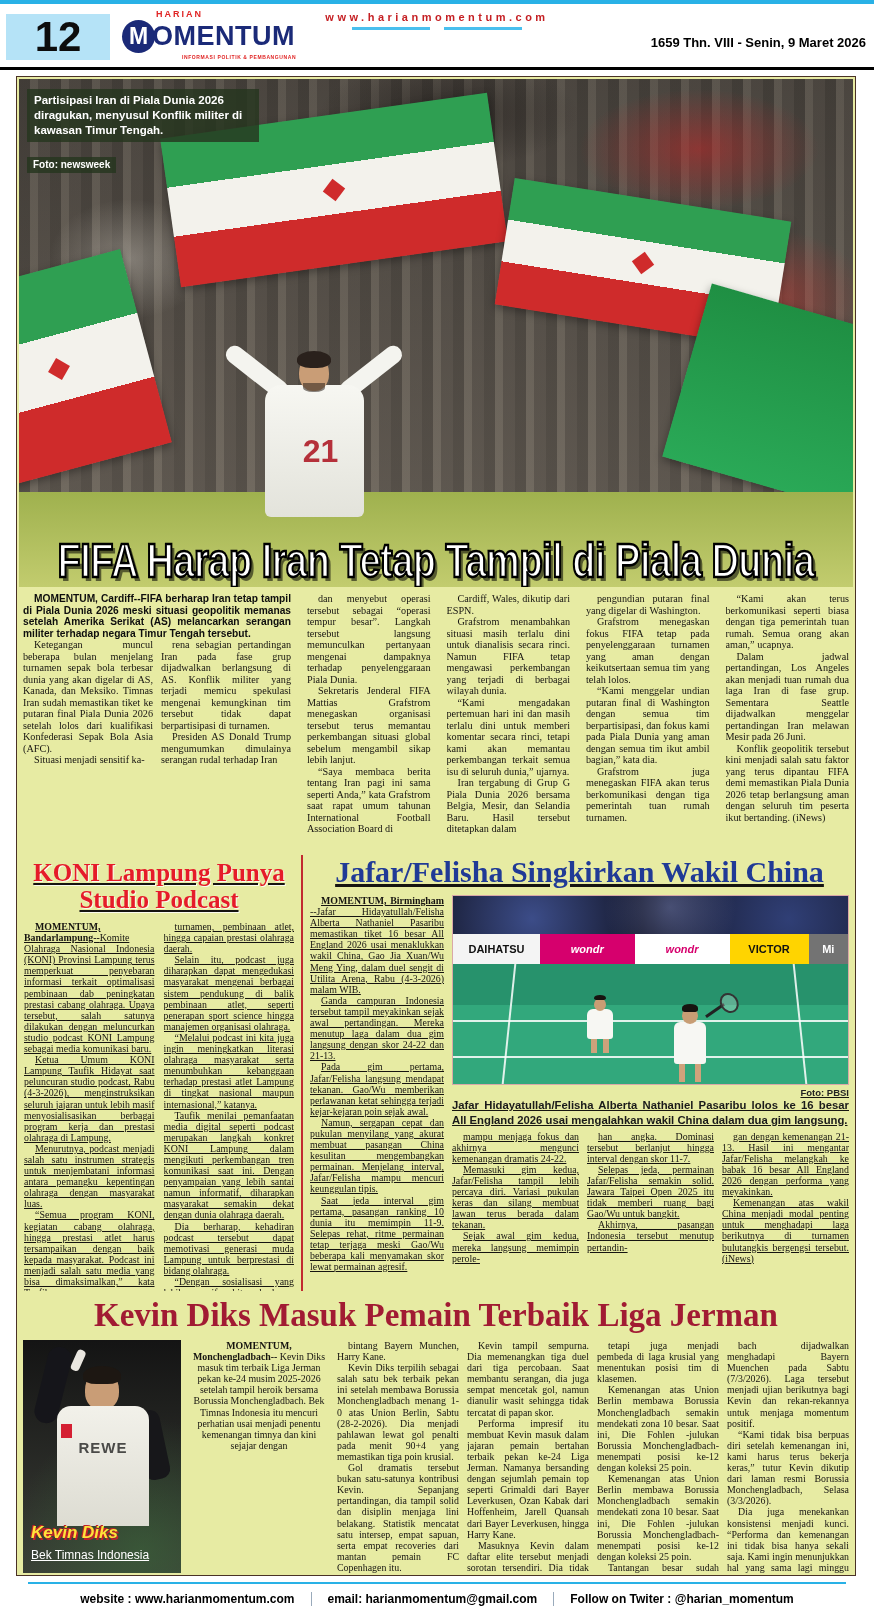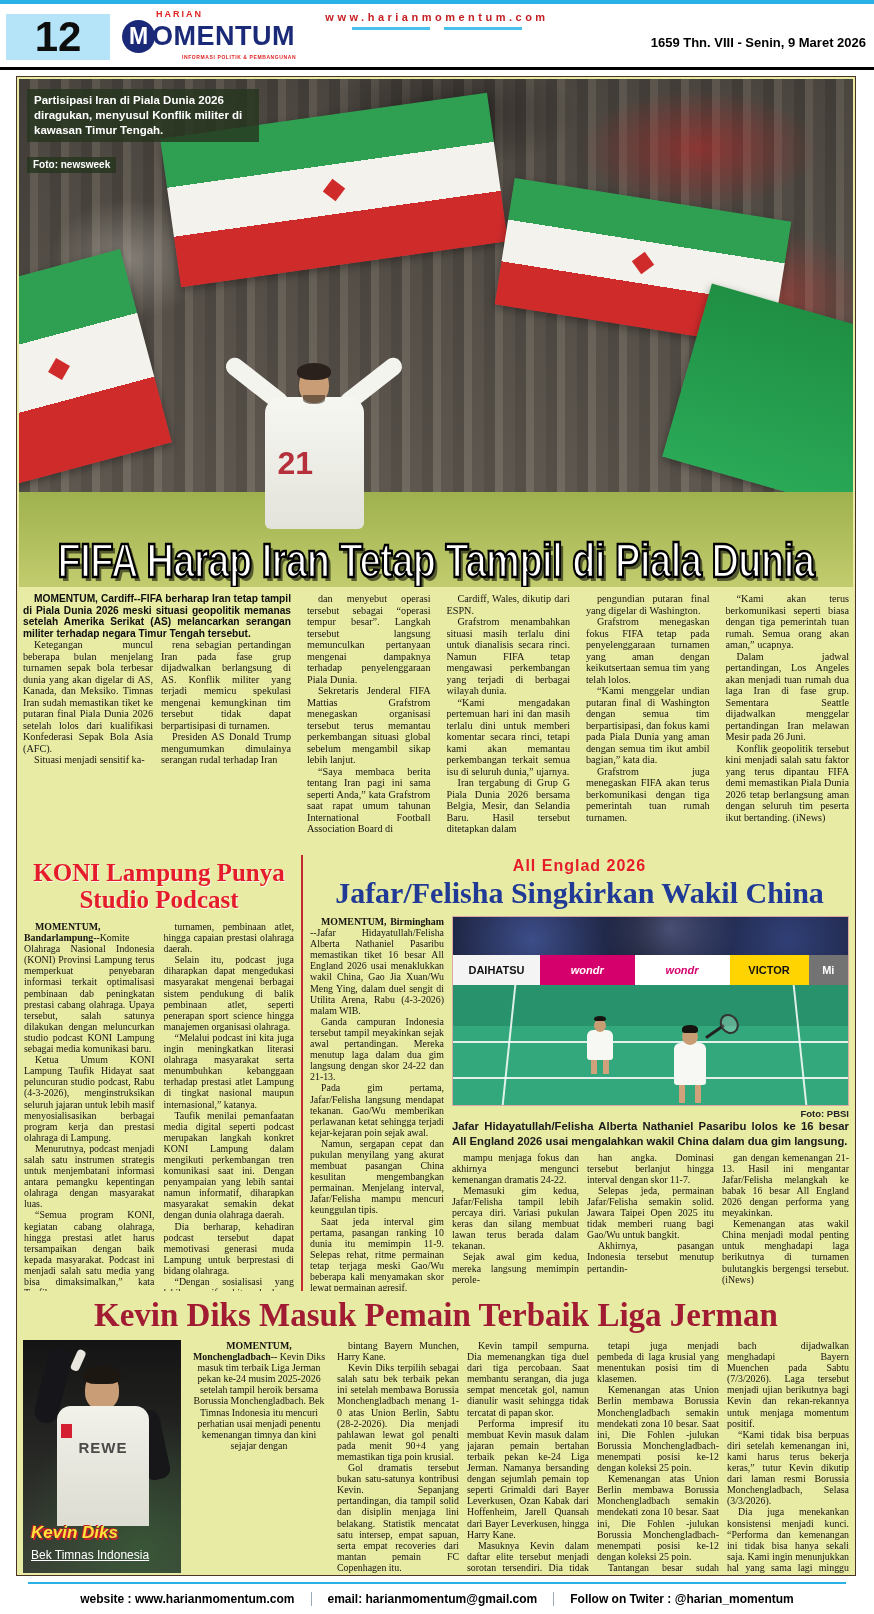--- a/index.html
+++ b/index.html
@@ -52,43 +52,43 @@
               background:linear-gradient(180deg,#1f8f43,#2aa957);box-shadow:0 3px 8px rgba(0,0,0,.35);}
   .iplayer{position:absolute;width:120px;z-index:3;}
   .p1{left:235px;bottom:58px;}
   .p2{left:520px;bottom:66px;}
   .ip-arm{position:absolute;width:74px;height:18px;background:#f4f4ef;border-radius:9px;top:8px;}
   .ip-arm.l{left:-34px;transform:rotate(38deg);}
   .ip-arm.r{right:-34px;transform:rotate(-38deg);}
   .ip-head{margin:0 auto;width:30px;height:36px;background:#c99d76;border-radius:50% 50% 46% 46%;position:relative;z-index:2;}
   .ip-head::before{content:"";position:absolute;top:-4px;left:-2px;right:-2px;height:17px;background:#2a211c;border-radius:50% 50% 40% 40%;}
   .ip-head::after{content:"";position:absolute;bottom:-1px;left:4px;right:4px;height:9px;background:rgba(42,33,28,.55);border-radius:0 0 45% 45%;}
-  .ip-body{width:86px;height:132px;margin:-6px auto 0;position:relative;z-index:1;
+  .ip-body{width:86px;height:132px;margin:-6px auto 12px;position:relative;z-index:1;
            background:linear-gradient(180deg,#f7f7f2,#e3e3db);border-radius:16px 16px 6px 6px;
-           display:flex;align-items:center;padding-left:13px;}
+           display:flex;align-items:center;justify-content:center;padding-left:13px;}
   .ip-num{font:bold 32px/1 "Liberation Sans",sans-serif;color:#b5303a;}
   .iran-cap{position:absolute;left:8px;top:10px;width:218px;z-index:5;background:rgba(38,54,30,.82);
             color:#fff;font:bold 11.5px/1.3 "Liberation Sans",sans-serif;padding:4px 7px;}
   .iran-credit{position:absolute;left:8px;top:78px;z-index:5;background:rgba(38,54,30,.82);
             color:#fff;font:bold 10px/1 "Liberation Sans",sans-serif;padding:3px 6px;}
   .fifa-headline{position:absolute;left:0;right:0;bottom:2px;z-index:6;text-align:center;white-space:nowrap;
             font:bold 38px/1 "Liberation Sans",sans-serif;color:#fff;letter-spacing:-.5px;
             -webkit-text-stroke:2px #000;text-shadow:3px 3px 0 rgba(0,0,0,.55);
             transform:scaleY(1.28);transform-origin:center bottom;}
   
   .cols p{margin:0;text-indent:11px;text-align:justify;font-size:10.2px;line-height:1.13;}
   .plist{display:contents;}
   .col{flex:1;overflow:hidden;}
   
   .fifa-text{position:absolute;left:6px;top:516px;width:826px;height:254px;display:flex;gap:16px;overflow:hidden;}
   .leadcol{width:268px;flex:none;display:flex;flex-direction:column;}
   .lead{font:bold 13.2px/1.2 "Liberation Sans",sans-serif;text-align:justify;margin:1px 0 7px;color:#0d0d0d;}
   .two-cols{flex:1;display:flex;gap:8px;overflow:hidden;}
   
-  .lower{position:absolute;left:6px;top:776px;width:826px;height:438px;display:flex;}
+  .lower{position:absolute;left:6px;top:776px;width:826px;height:438px;display:flex;text-decoration:underline;}
   .koni{width:272px;flex:none;display:flex;flex-direction:column;}
   .koni-h{font:bold 25px/1.08 "Liberation Serif",serif;color:#e51c29;text-align:center;margin:6px 4px 8px;
           text-shadow:1px 1px 0 rgba(255,255,255,.8);}
   .koni .two-cols{padding:0 1px;gap:9px;}
   .koni p,.alleng p,.kevin p{font-size:9.9px;line-height:1.12;}
   .vdivider{width:2px;background:#c22a30;margin:2px 7px 0 6px;flex:none;}
   .alleng{flex:1;display:flex;flex-direction:column;min-width:0;}
   .kicker{font:bold 16px/1 "Liberation Sans",sans-serif;color:#e51c29;text-align:center;margin-top:5px;letter-spacing:1px;}
   .ae-h{font:bold 30px/1 "Liberation Serif",serif;color:#203a96;text-align:center;margin:4px 0 8px;}
   .ae-body{flex:1;display:flex;gap:8px;overflow:hidden;min-height:0;}
@@ -237,21 +237,20 @@
             <p><b>MOMENTUM, Bandarlampung--</b><span>Komite Olahraga Nasional Indonesia (KONI) Provinsi Lampung terus memperkuat penyebaran informasi terkait optimalisasi pembinaan dab peningkatan prestasi cabang olahraga. Upaya tersebut, salah satunya dilakukan dengan meluncurkan studio podcast KONI Lampung sebagai media komunikasi baru.</span></p>
             <div class="plist"><p>Ketua Umum KONI Lampung Taufik Hidayat saat peluncuran studio podcast, Rabu (4-3-2026), menginstruksikan seluruh jajaran untuk lebih masif menyosialisasikan berbagai program kerja dan prestasi olahraga di Lampung.</p><p>Menurutnya, podcast menjadi salah satu instrumen strategis untuk menjembatani informasi antara pemangku kepentingan olahraga dengan masyarakat luas.</p><p>“Semua program KONI, kegiatan cabang olahraga, hingga prestasi atlet harus tersampaikan dengan baik kepada masyarakat. Podcast ini menjadi salah satu media yang bisa dimaksimalkan,” kata Taufik.</p></div>
           </div>
           <div class="col"><div class="plist"><p>turnamen, pembinaan atlet, hingga capaian prestasi olahraga daerah.</p><p>Selain itu, podcast juga diharapkan dapat mengedukasi masyarakat mengenai berbagai sistem pendukung di balik pembinaan atlet, seperti penerapan sport science hingga manajemen organisasi olahraga.</p><p>“Melalui podcast ini kita juga ingin meningkatkan literasi olahraga masyarakat serta menumbuhkan kebanggaan terhadap prestasi atlet Lampung di tingkat nasional maupun internasional,” katanya.</p><p>Taufik menilai pemanfaatan media digital seperti podcast merupakan langkah konkret KONI Lampung dalam mengikuti perkembangan tren komunikasi saat ini. Dengan penyampaian yang lebih santai namun informatif, diharapkan masyarakat semakin dekat dengan dunia olahraga daerah.</p><p>Dia berharap, kehadiran podcast tersebut dapat memotivasi generasi muda Lampung untuk berprestasi di bidang olahraga.</p><p>“Dengan sosialisasi yang lebih masif, kita berharap dukungan masyarakat terhadap kemajuan olahraga Lampung semakin kuat,” terangnya. (red)</p></div></div>
         </div>
       </div>
 
       <div class="vdivider"></div>
 
       <div class="alleng">
-        <div class="kicker">All Englad 2026</div>
         <div class="ae-h">Jafar/Felisha Singkirkan Wakil China</div>
         <div class="ae-body">
           <div class="ae-col1">
             <p><b>MOMENTUM, Birmingham </b><span>--Jafar Hidayatullah/Felisha Alberta Nathaniel Pasaribu memastikan tiket 16 besar All England 2026 usai menaklukkan wakil China, Gao Jia Xuan/Wu Meng Ying, dalam duel sengit di Utilita Arena, Rabu (4-3-2026) malam WIB.</span></p>
             <div class="plist"><p>Ganda campuran Indonesia tersebut tampil meyakinkan sejak awal pertandingan. Mereka menutup laga dalam dua gim langsung dengan skor 24-22 dan 21-13.</p><p>Pada gim pertama, Jafar/Felisha langsung mendapat tekanan. Gao/Wu memberikan perlawanan ketat sehingga terjadi kejar-kejaran poin sejak awal.</p><p>Namun, sergapan cepat dan pukulan menyilang yang akurat membuat pasangan China kesulitan mengembangkan permainan. Menjelang interval, Jafar/Felisha mampu mencuri keunggulan tipis.</p><p>Saat jeda interval gim pertama, pasangan ranking 10 dunia itu memimpin 11-9. Selepas rehat, ritme permainan tetap terjaga meski Gao/Wu beberapa kali menyamakan skor lewat permainan agresif.</p></div>
           </div>
           <div class="ae-right">
             <div class="photo-bad">
               <div class="bad-top"></div>
               <div class="bad-boards">

